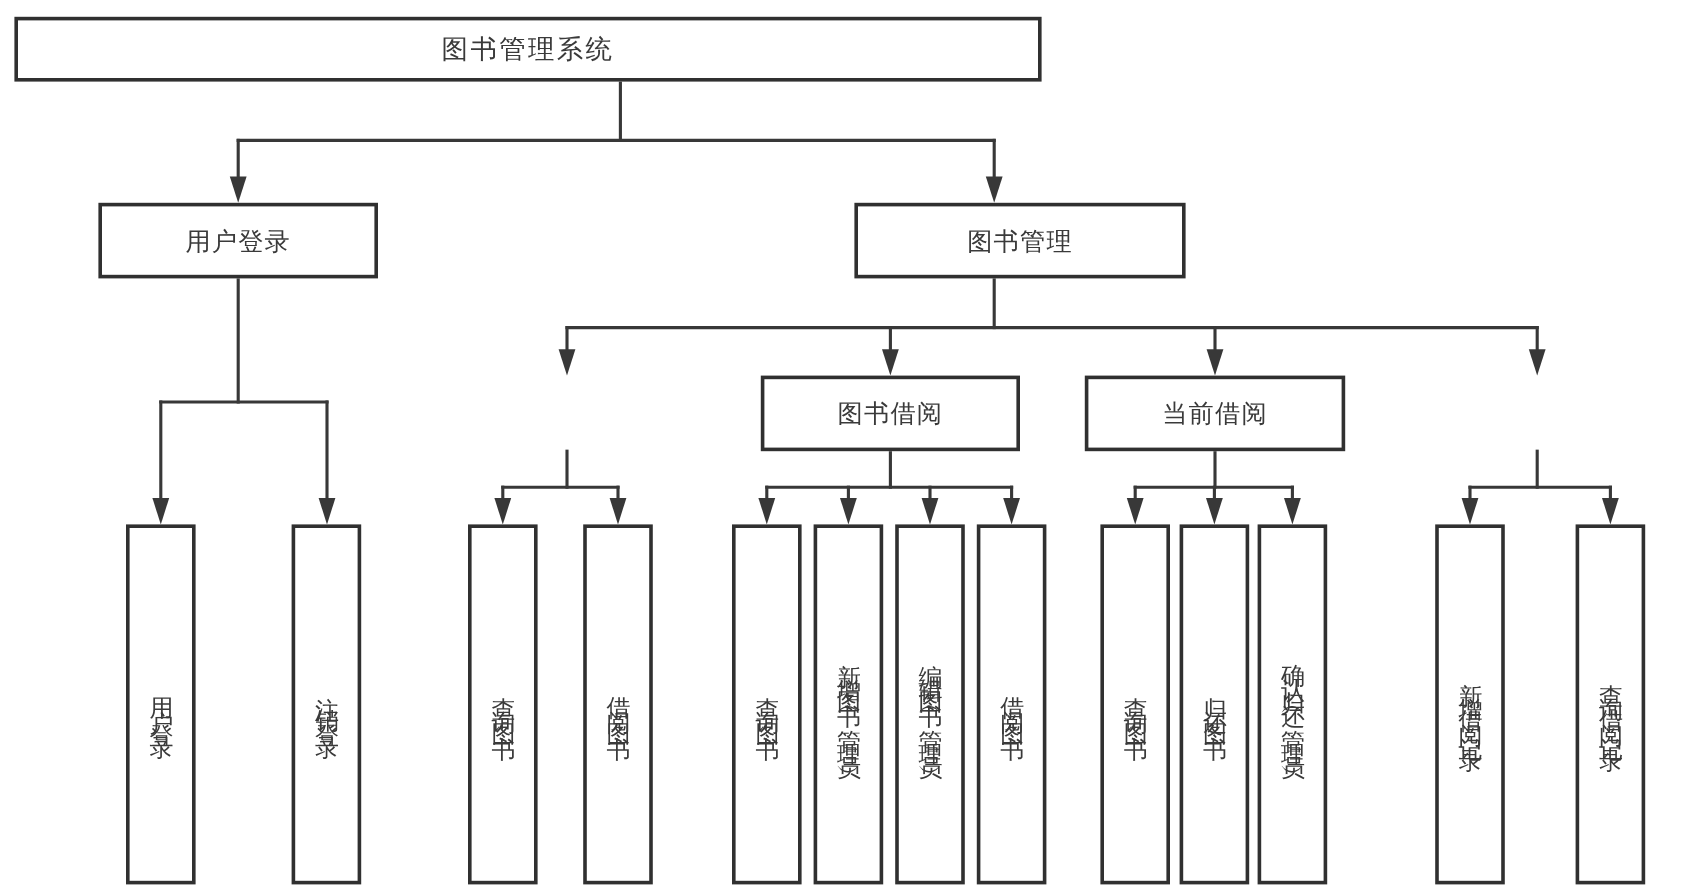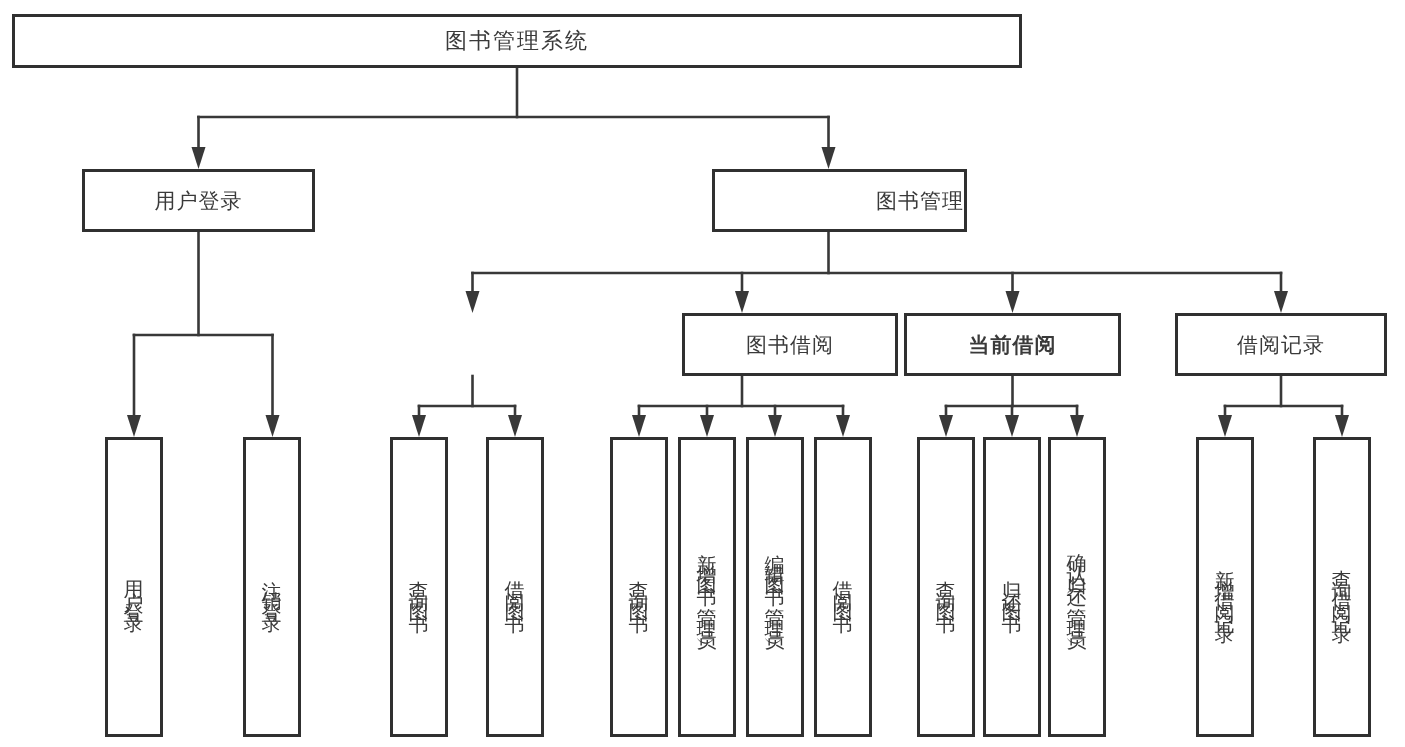--- a/index.html
+++ b/index.html
@@ -130,39 +130,36 @@
         <line x1="1281" y1="376" x2="1281" y2="406"></line>
         <line x1="1225" y1="406" x2="1342" y2="406"></line>
         <line x1="1225" y1="406" x2="1225" y2="418"></line>
         <polygon points="1218,415 1232,415 1225,437" stroke="none"></polygon>
         <line x1="1342" y1="406" x2="1342" y2="418"></line>
         <polygon points="1335,415 1349,415 1342,437" stroke="none"></polygon>
       </g>
     </g>
   </svg>
 
-  <div class="node root" style="left:12px; top:14px; width:1010px; height:54px;">
+  <div class="node root" style="left:12px; top:14px; width:856px; height:54px;">
     <span>图书管理系统</span>
   </div>
 
   <div class="node header" style="left:82px; top:169px; width:233px; height:63px;">
     <span>用户登录</span>
   </div>
-  <div class="node header" style="left:712px; top:169px; width:255px; height:63px;justify-content:flex-end;">
+  <div class="node header" style="left:712px; top:169px; width:276px; height:63px;">
     <span>图书管理</span>
   </div>
 
-  <div class="node header" style="left:634px; top:313px; width:216px; height:63px;margin-left:48px;">
+  <div class="node header" style="left:634px; top:313px; width:216px; height:63px;">
     <span>图书借阅</span>
   </div>
-  <div class="node header" style="left:904px; top:313px; width:217px; height:63px;font-weight:bold;">
+  <div class="node header" style="left:904px; top:313px; width:217px; height:63px;">
     <span>当前借阅</span>
-  </div>
-  <div class="node header" style="left:1175px; top:313px; width:212px; height:63px;">
-    <span>借阅记录</span>
   </div>
 
   <div class="node leaf" style="left:105px;">
     <span class="vtext">用户登录</span>
   </div>
   <div class="node leaf" style="left:243px;">
     <span class="vtext">注销登录</span>
   </div>
 
   <div class="node leaf" style="left:390px;">

